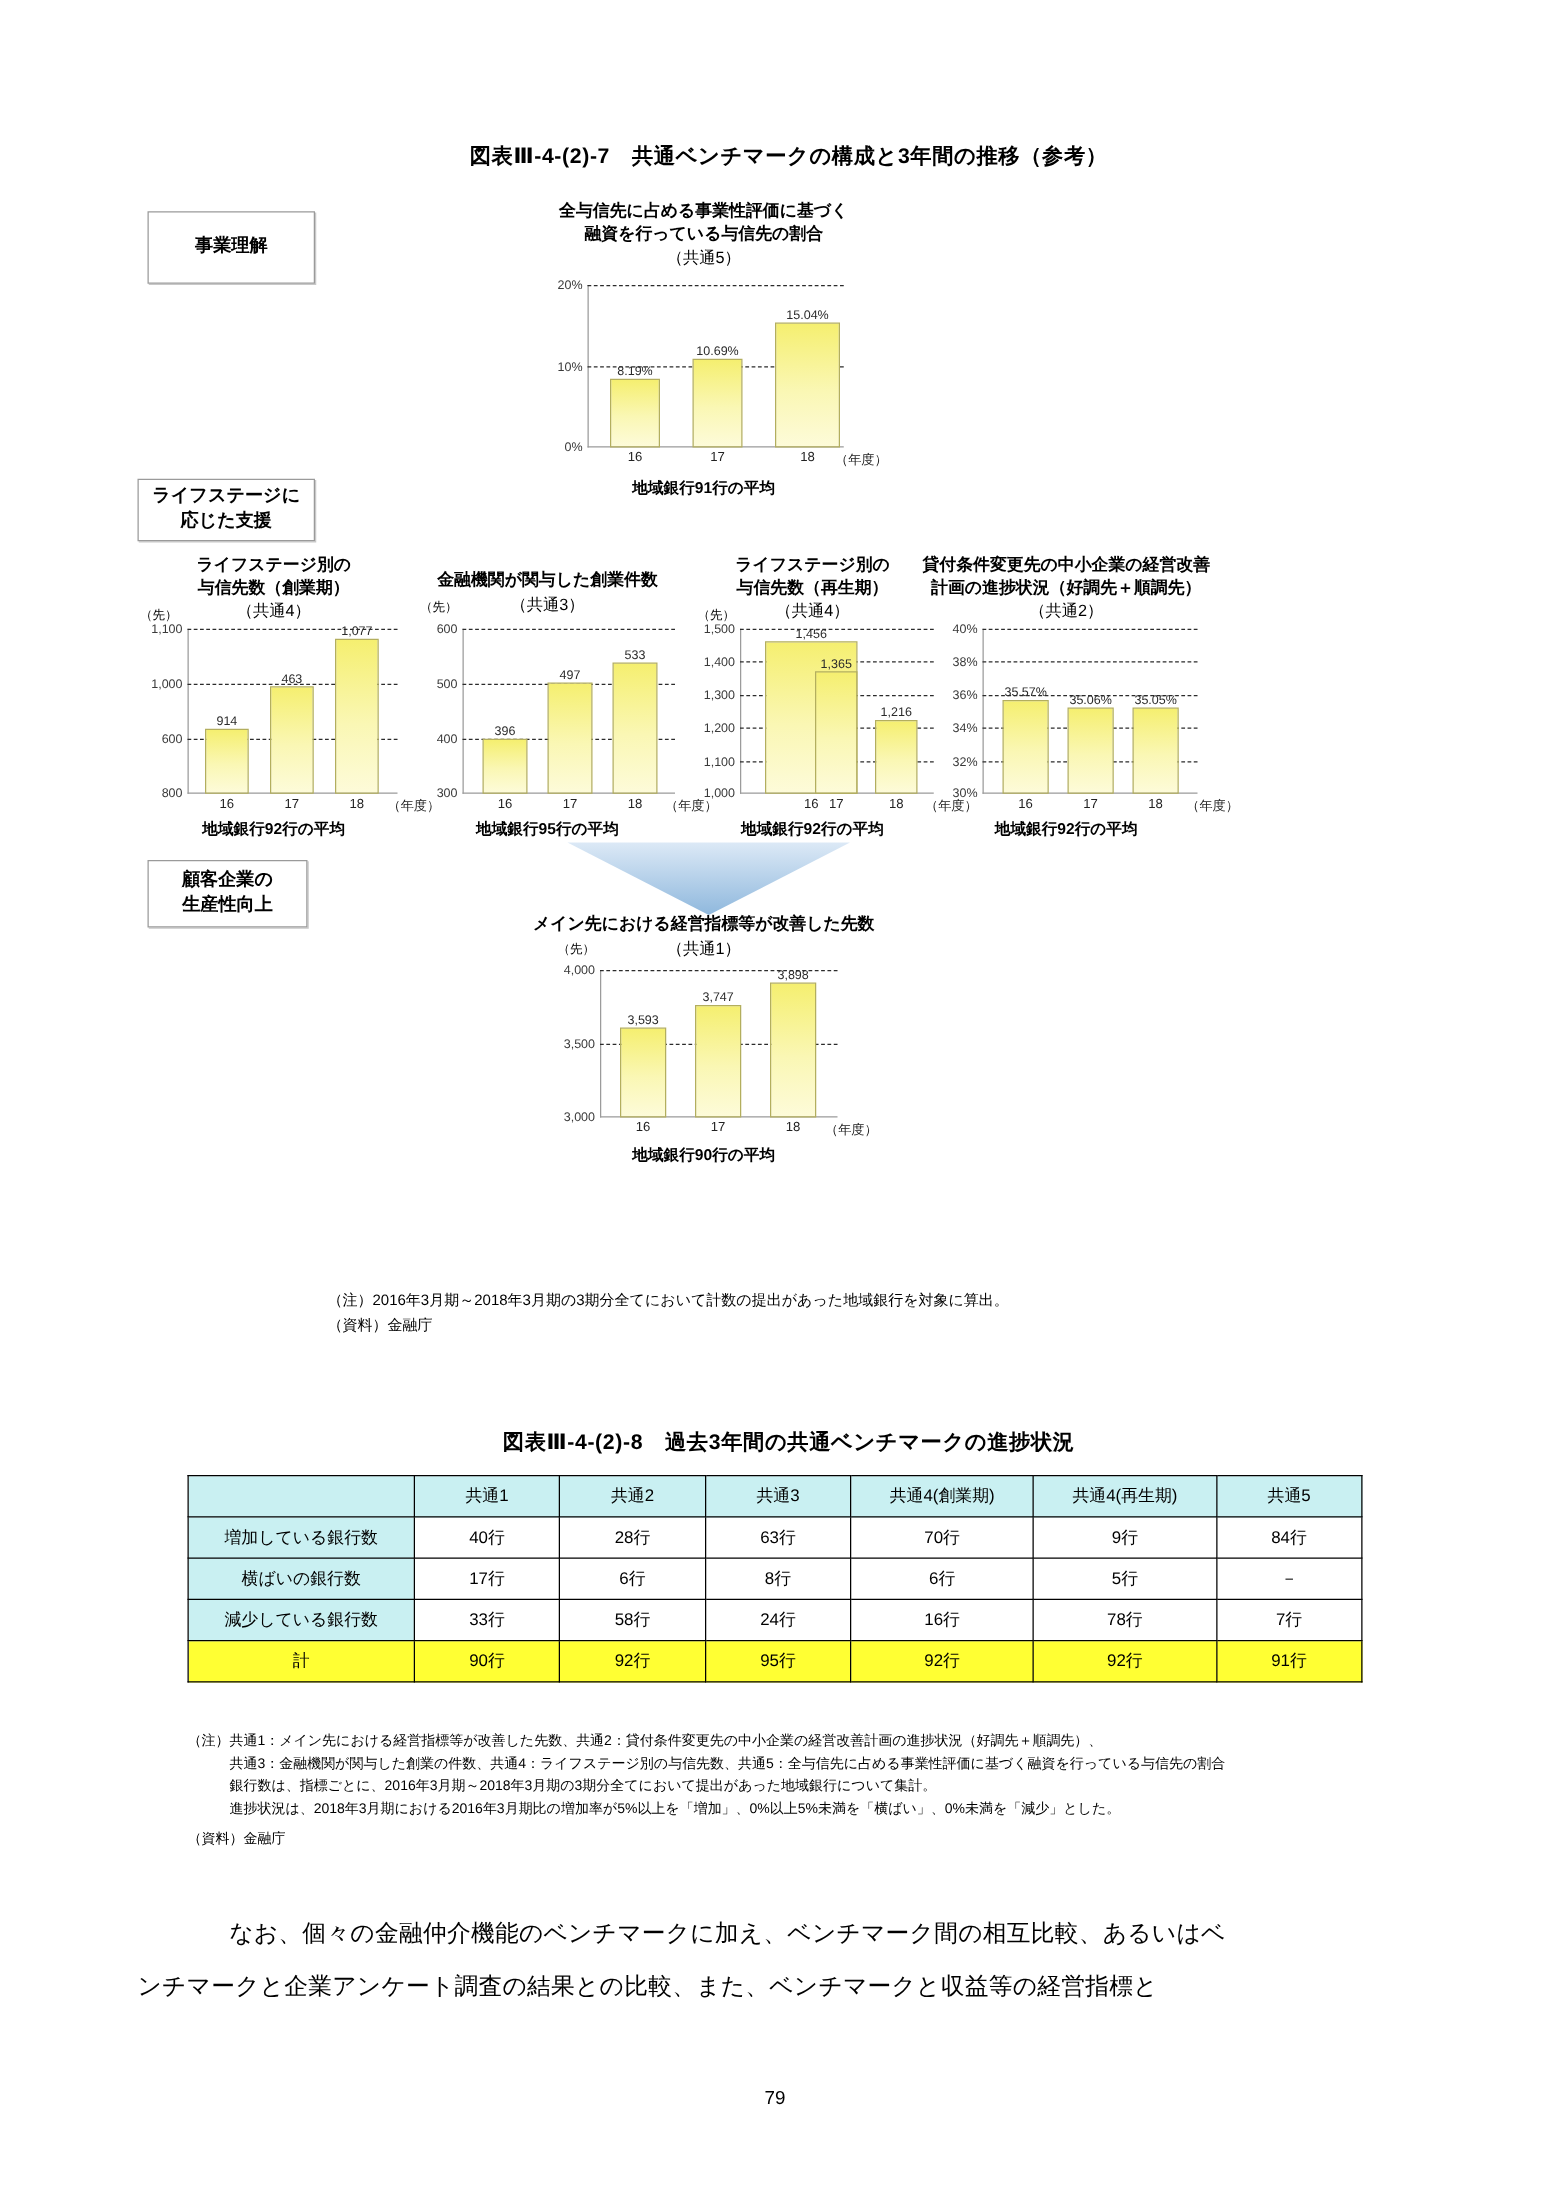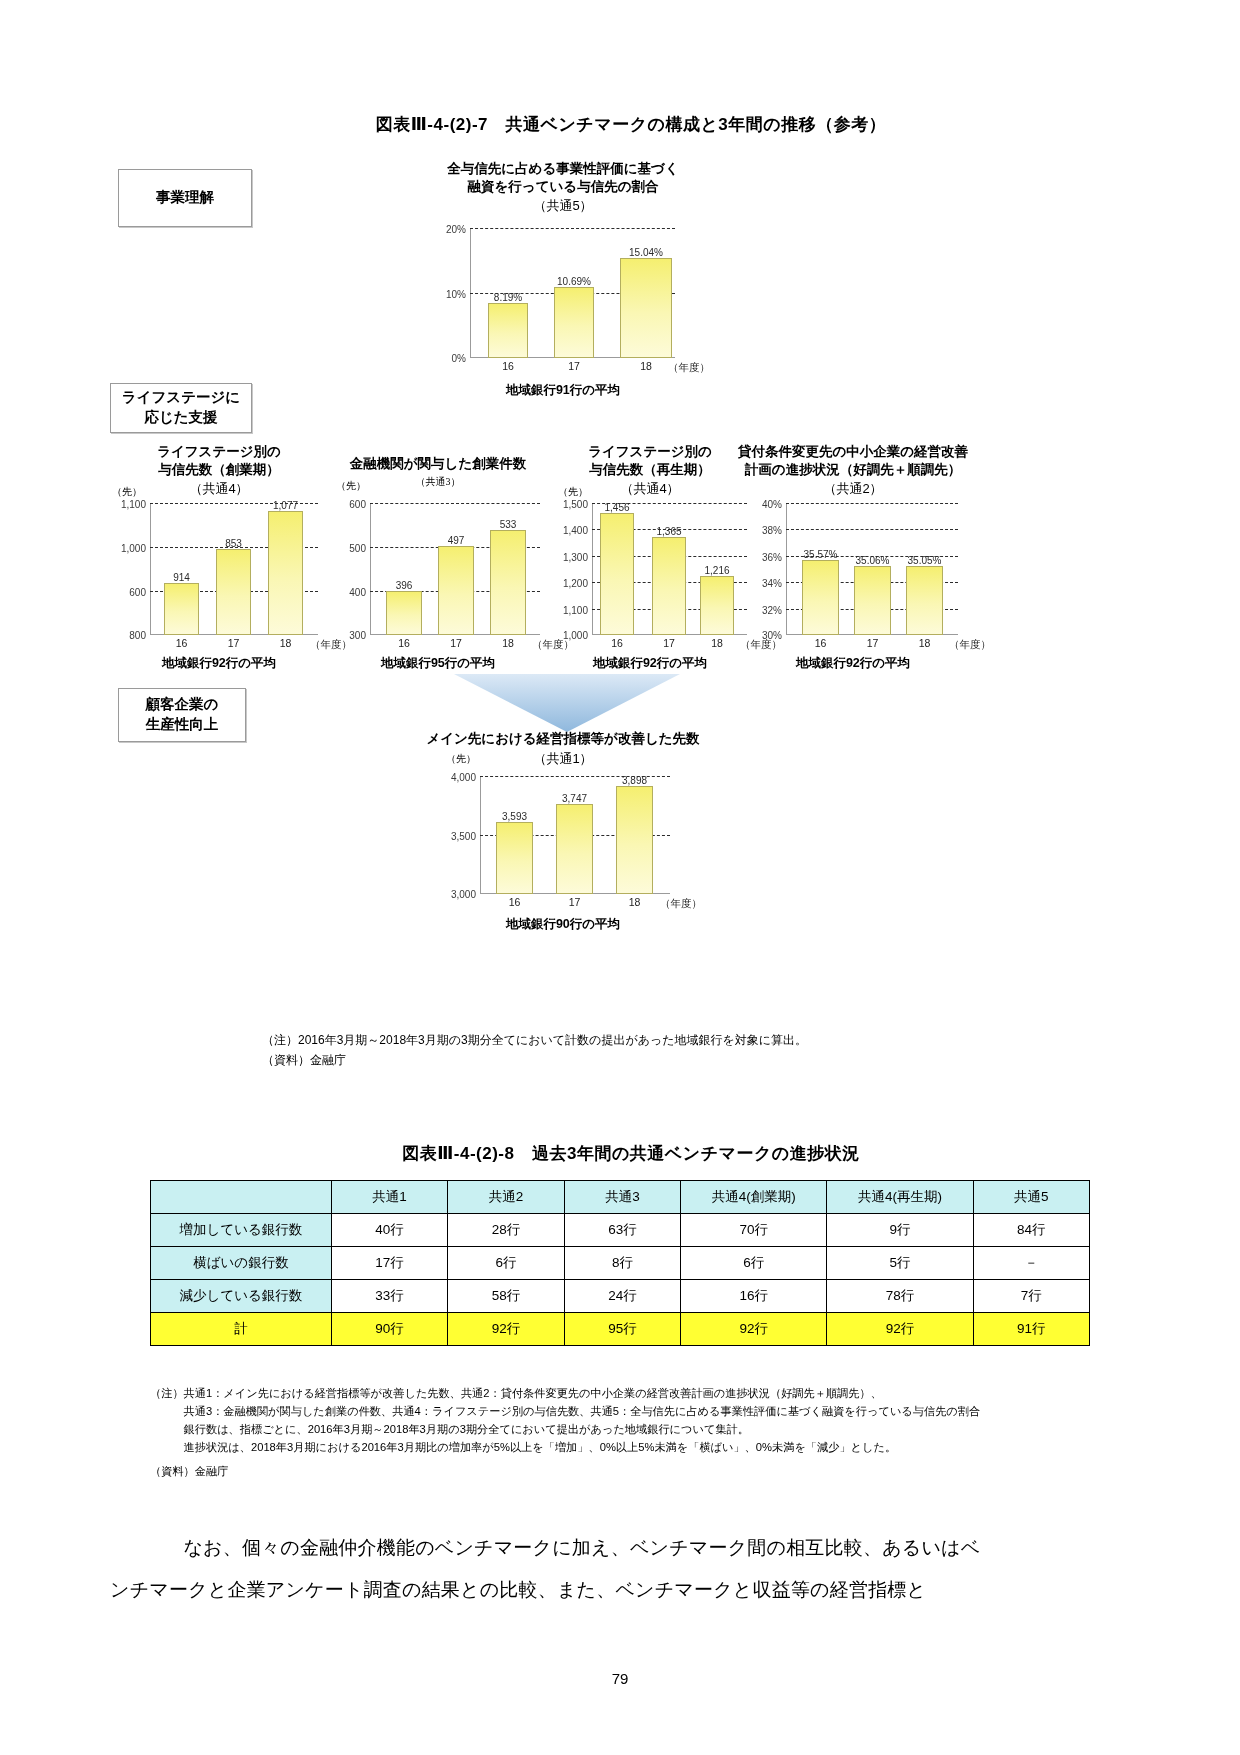--- a/index.html
+++ b/index.html
@@ -169,35 +169,35 @@
         <span class="ytick">600</span>
       </div>
       <div style="position:absolute;top:132px;left:0;right:0;height:0;">
         <span class="ytick">800</span>
       </div>
       <div class="bar" style="left:14px;width:33px;height:50px;">
         <span class="bar-lbl">914</span>
         <span class="xlab">16</span>
       </div>
       <div class="bar" style="left:66px;width:33px;height:84px;">
-        <span class="bar-lbl">853</span>
+        <span class="bar-lbl">463</span>
         <span class="xlab">17</span>
       </div>
       <div class="bar" style="left:118px;width:33px;height:122px;">
         <span class="bar-lbl">1,077</span>
         <span class="xlab">18</span>
       </div>
       <span class="xunit" style="left:160px;">（年度）</span>
     </div>
     <div class="chart-foot" style="top:212px;">地域銀行92行の平均</div>
   </div>
 
   <div class="chart" style="left:318px;top:455px;width:240px;height:215px;">
     <div class="chart-title" style="font-size:13.5px;">金融機関が関与した創業件数</div>
-    <div class="chart-sub" style="font-size:10px;margin-top:2px;font-family:Liberation Serif, serif;">（共通3）</div>
+    <div class="chart-sub" style="font-size:13px;margin-top:2px;">（共通3）</div>
     <span class="unit" style="left:18px;top:24px;">（先）</span>
     <div class="plot" style="left:52px;top:48px;width:170px;height:132px;">
       <div class="axis-v"></div>
       <div class="axis-h"></div>
       <div class="grid" style="top:0px;">
         <span class="ytick">600</span>
       </div>
       <div class="grid" style="top:44px;">
         <span class="ytick">500</span>
       </div>
@@ -243,21 +243,21 @@
       </div>
       <div class="grid" style="top:79.2px;">
         <span class="ytick">1,200</span>
       </div>
       <div class="grid" style="top:105.6px;">
         <span class="ytick">1,100</span>
       </div>
       <div style="position:absolute;top:132px;left:0;right:0;height:0;">
         <span class="ytick">1,000</span>
       </div>
-      <div class="bar" style="left:8px;width:32px;height:120px;">
+      <div class="bar" style="left:20px;width:32px;height:120px;padding-left:40px;">
         <span class="bar-lbl">1,456</span>
         <span class="xlab">16</span>
       </div>
       <div class="bar" style="left:60px;width:32px;height:96px;">
         <span class="bar-lbl">1,365</span>
         <span class="xlab">17</span>
       </div>
       <div class="bar" style="left:108px;width:32px;height:57px;">
         <span class="bar-lbl">1,216</span>
         <span class="xlab">18</span>

